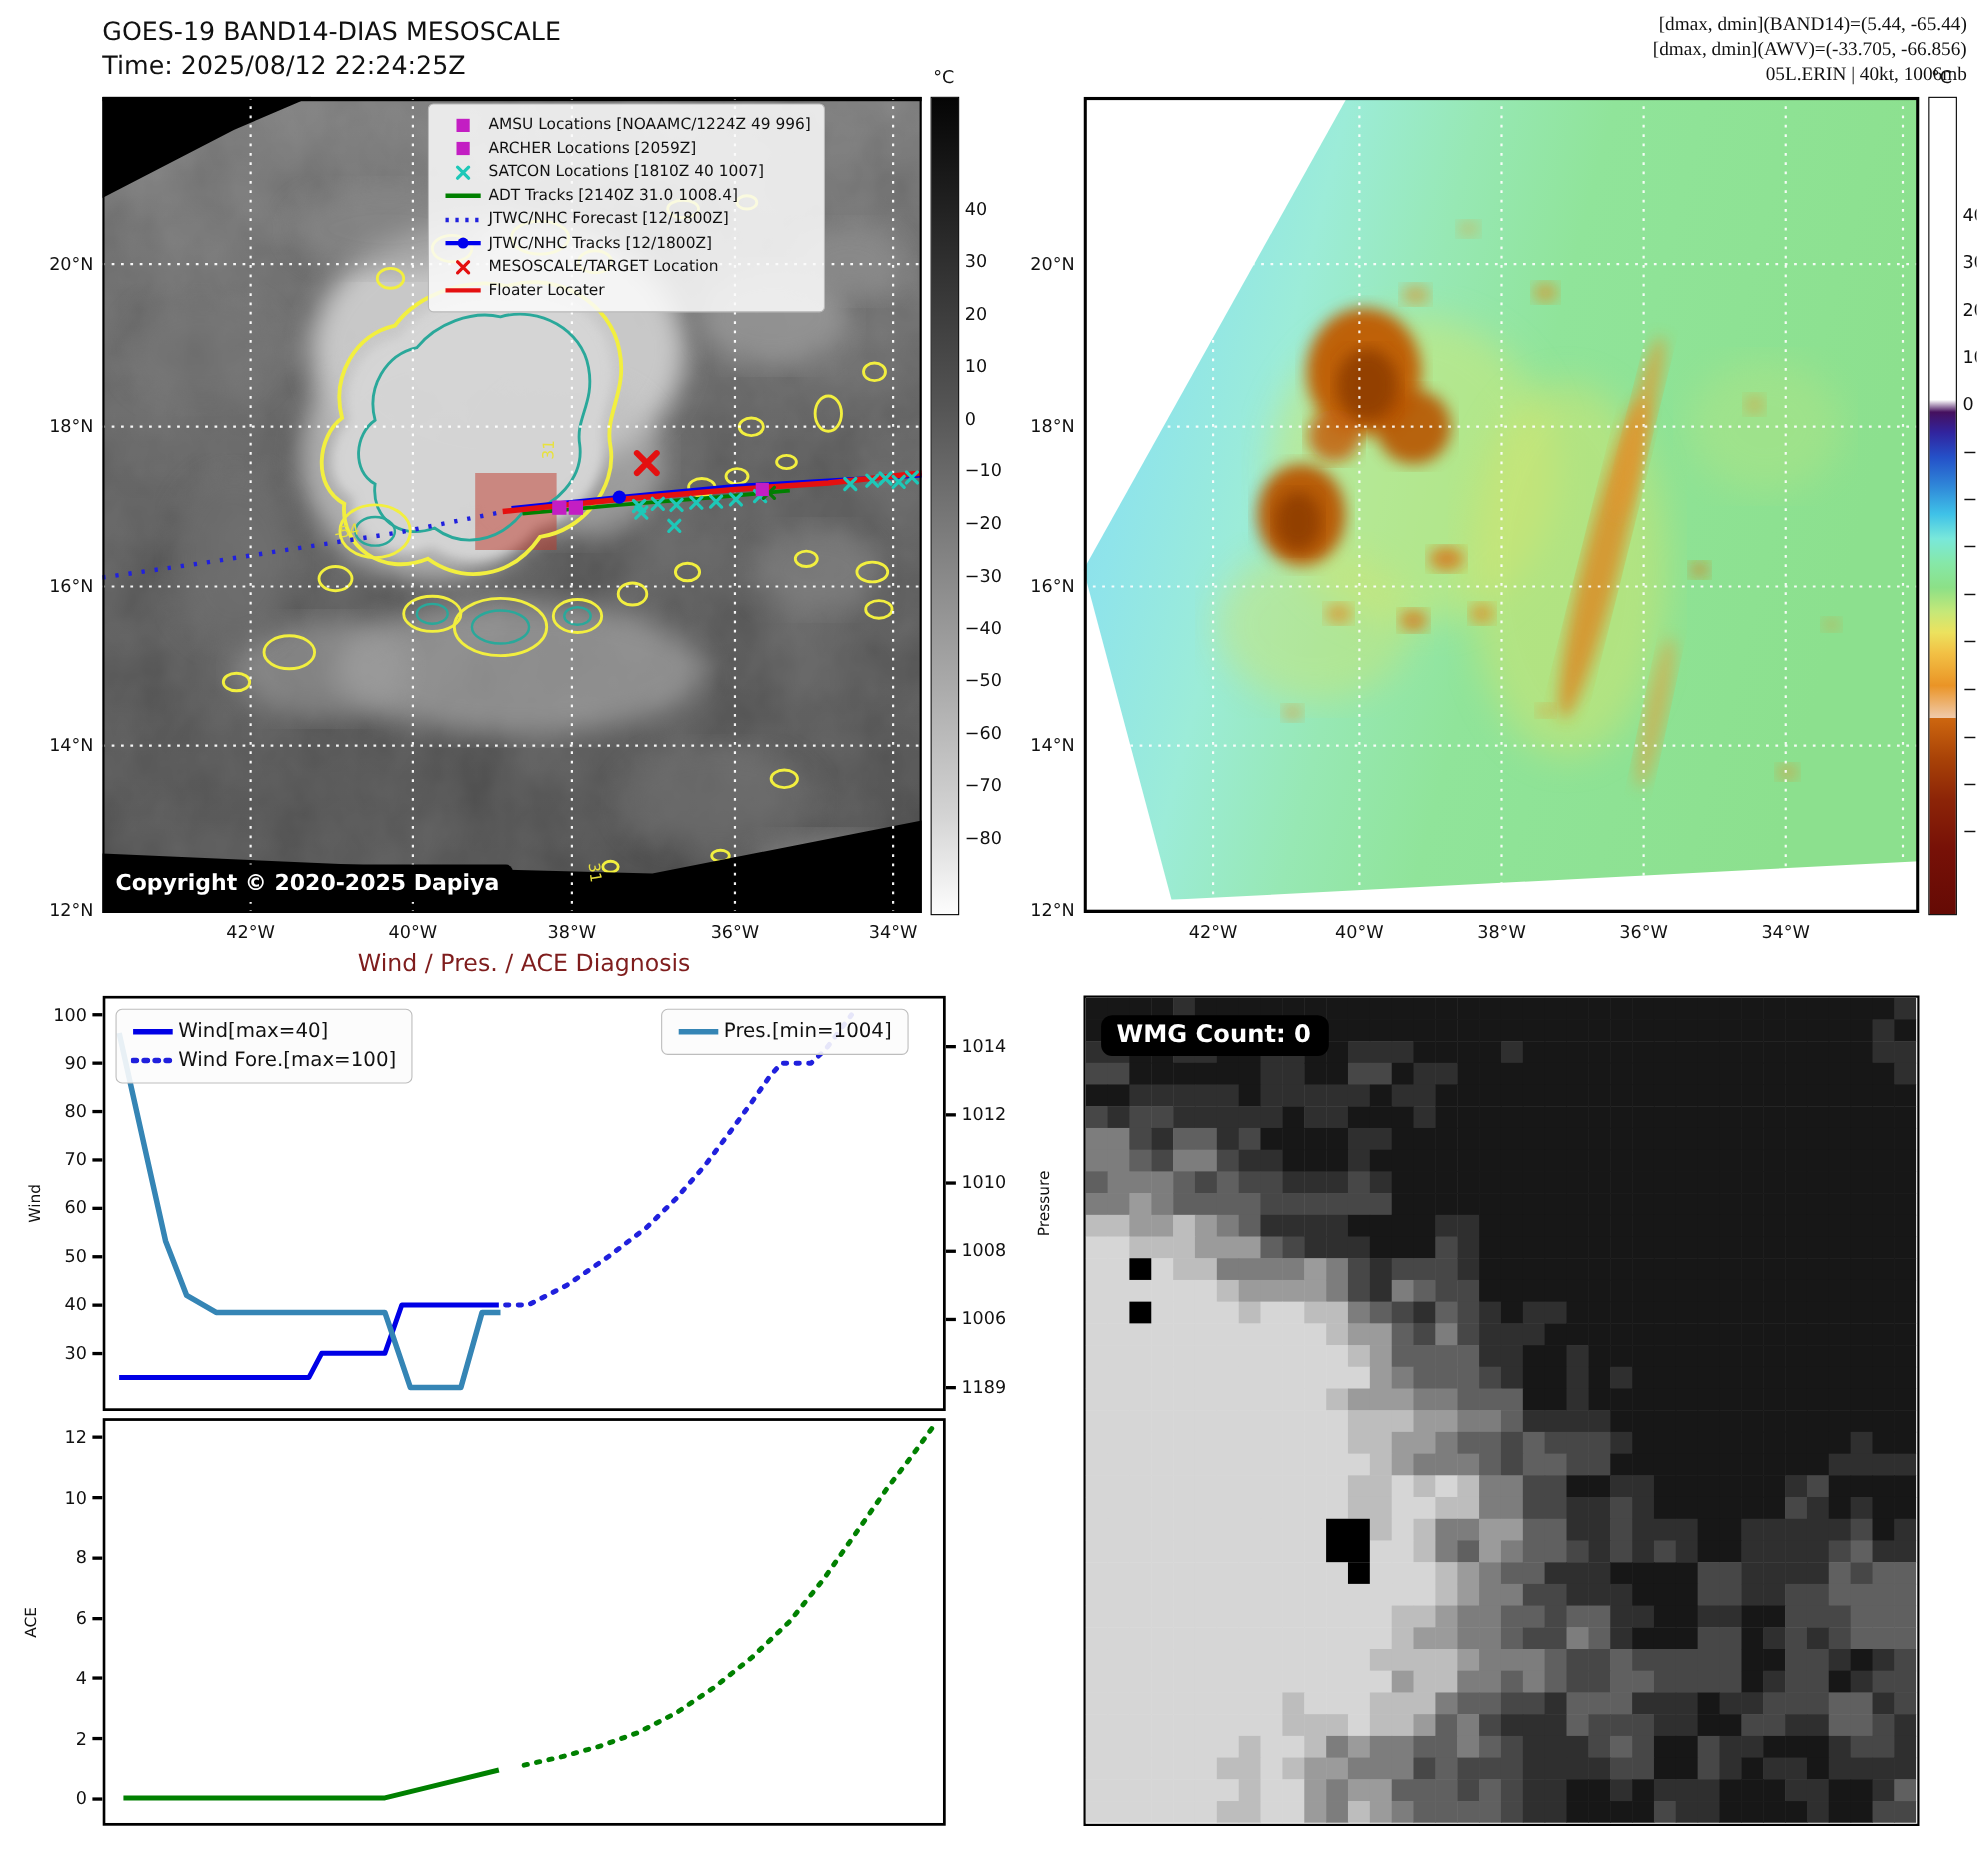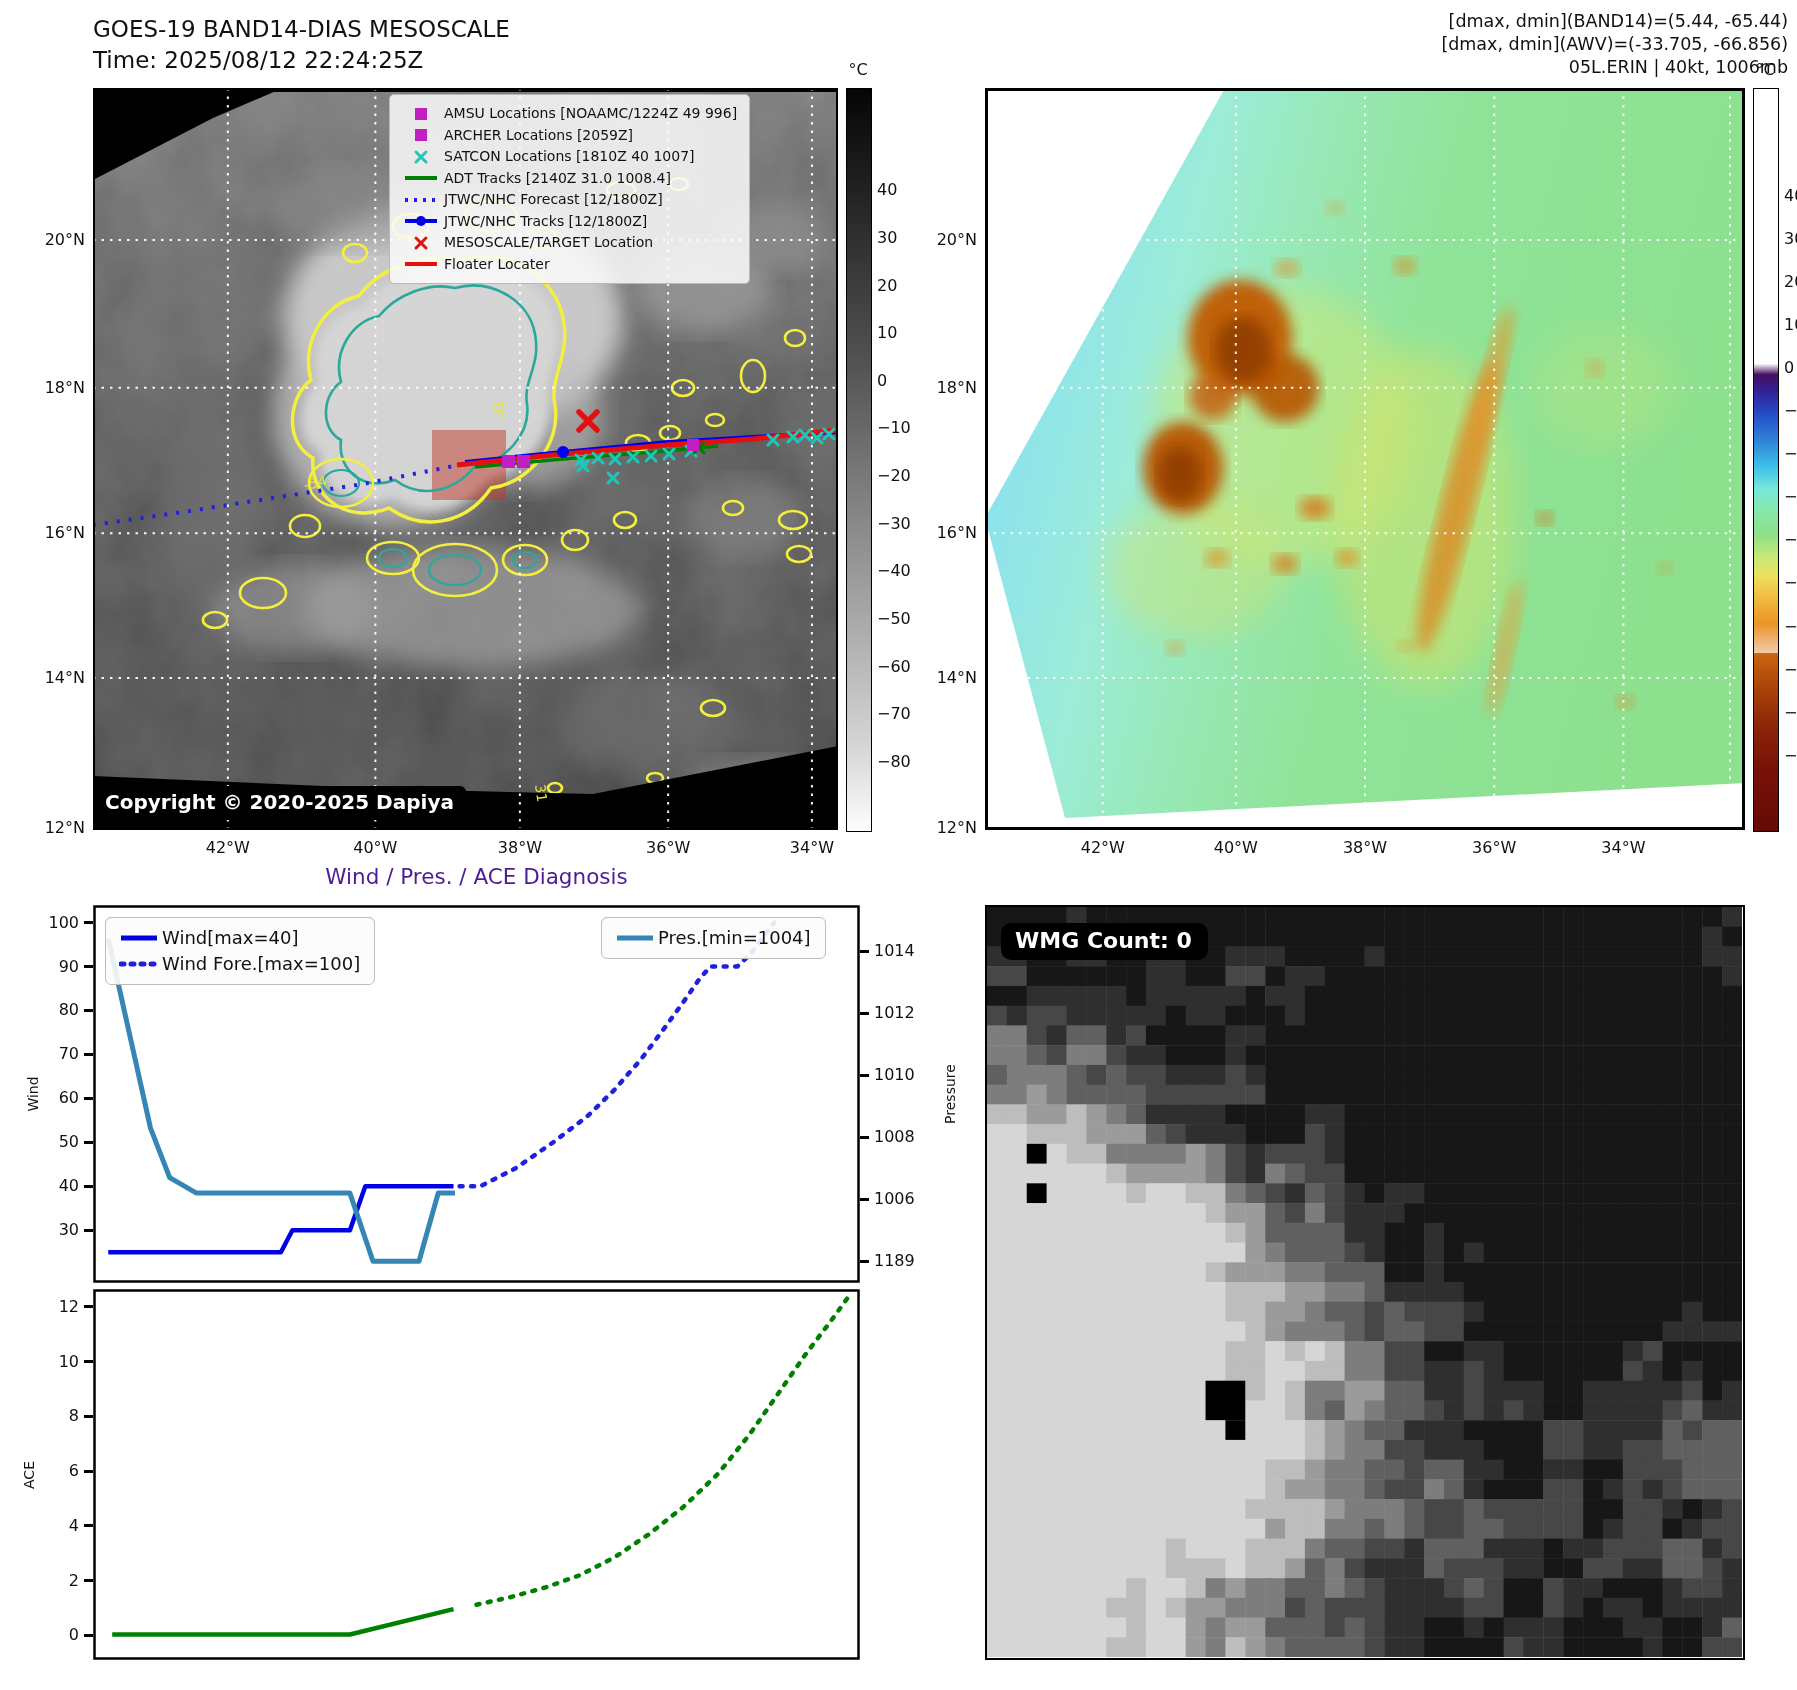--- a/index.html
+++ b/index.html
@@ -1,21 +1,21 @@
 <!DOCTYPE html>
 <html><head>
 <meta charset="utf-8">
 <style>
   html,body{margin:0;padding:0;background:#ffffff;}
   .canvas{position:relative;width:1797px;height:1690px;background:#ffffff;overflow:hidden;
           font-family:"DejaVu Sans","Liberation Sans",sans-serif;color:#000;}
   .abs{position:absolute;}
   .tl-title{font-size:23px;line-height:31px;color:#111;}
-  .tr-header{font-size:17.5px;line-height:23px;text-align:right;color:#111;}
-  .charts-title{font-size:21.5px;text-align:center;color:#4c1d95;}
+  .tr-header{font-size:17.5px;line-height:23px;text-align:right;color:#111;font-family:Liberation Serif, serif;}
+  .charts-title{font-size:21.5px;text-align:center;color:#7f1d1d;}
   .ticklab{position:absolute;font-size:16px;color:#111;white-space:nowrap;}
   .tickmark{position:absolute;background:#000;}
   .axlab{position:absolute;font-size:14px;color:#111;transform:rotate(-90deg);transform-origin:center;white-space:nowrap;}
   .maplegend{position:absolute;background:rgba(252,252,252,.85);border:1px solid #b9b9b9;border-radius:5px;
              padding:7px 12px 7px 8px;font-size:14px;line-height:19.5px;}
   .leg-row{display:flex;align-items:center;margin:2px 0;}
   .leg-marker{width:46px;display:flex;justify-content:center;align-items:center;flex:0 0 46px;}
   .leg-label{white-space:nowrap;color:#111;}
   .chartlegend{position:absolute;background:rgba(252,252,252,.9);border:1px solid #bdbdbd;border-radius:6px;
                padding:6px 14px 6px 10px;font-size:18px;line-height:24px;}

